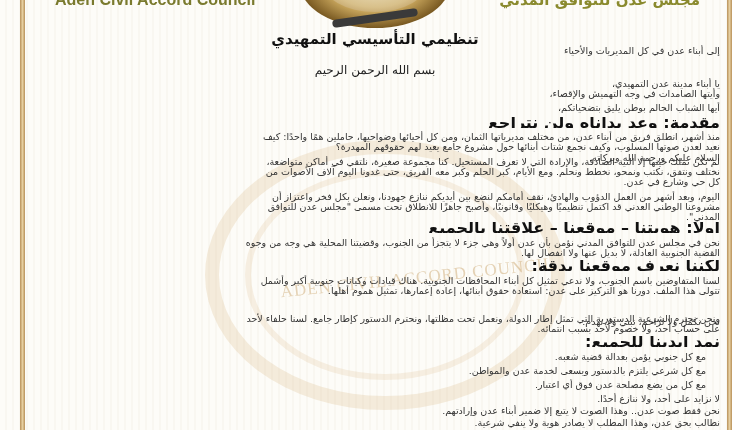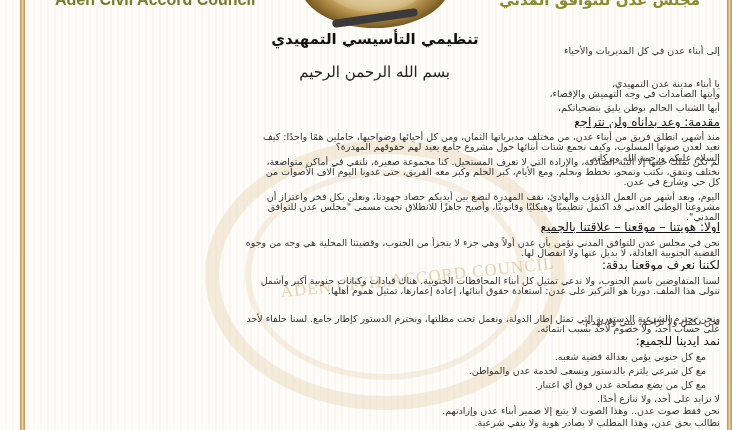--- a/index.html
+++ b/index.html
@@ -61,25 +61,25 @@
       font-family: "Liberation Serif", serif; transform: rotate(-6deg); white-space: nowrap; letter-spacing: 1px;
     }
     .doc-title {
       position: absolute; left: 250px; top: 30px; width: 250px; text-align: center; direction: rtl;
       font-size: 15px; font-weight: bold; color: #111; white-space: nowrap;
     }
     .text {
       position: absolute; right: 30px; width: 660px; direction: rtl; text-align: right;
       font-size: 9.5px; line-height: 11px; color: #333; white-space: nowrap; overflow: hidden;
     }
-    .bold { font-weight: normal; color: #111; font-size: 12px; }
+    .bold { font-weight: bold; color: #111; font-size: 16px; }
     .u { text-decoration: underline; }
     .basmala {
       position: absolute; left: 300px; top: 63px; width: 150px; text-align: center; direction: rtl;
-      font-family: "DejaVu Serif", serif; font-size: 15px; color: #222; white-space: nowrap;
+      font-family: "DejaVu Serif", serif; font-size: 12px; color: #222; white-space: nowrap;
     }
     .bullet { padding-right: 14px; }
   </style>
 </head>
 <body>
 
 <div class="outside-left"></div>
 <div class="paper"></div>
 <div class="border-left"></div>
 <div class="border-right"></div>
@@ -107,21 +107,21 @@
 <div class="text" style="top:108px;margin-top:44px;">السلام عليكم ورحمة الله وبركاته.</div>
 <div class="text bold u" style="top:117px;">مقدمة: وعد بدأناه ولن نتراجع</div>
 
 <div class="text" style="top:131px;">منذ أشهر، انطلق فريق من أبناء عدن، من مختلف مديرياتها الثمان، ومن كل أحيائها وضواحيها، حاملين همًا واحدًا: كيف</div>
 <div class="text" style="top:141px;">نعيد لعدن صوتها المسلوب، وكيف نجمع شتات أبنائها حول مشروع جامع يعيد لهم حقوقهم المهدرة؟</div>
 
 <div class="text" style="top:156px;">لم نكن نملك حينها إلا النية الصادقة، والإرادة التي لا تعرف المستحيل. كنا مجموعة صغيرة، نلتقي في أماكن متواضعة،</div>
 <div class="text" style="top:166px;">نختلف ونتفق، نكتب ونمحو، نخطط ونحلم. ومع الأيام، كبر الحلم وكبر معه الفريق، حتى غدونا اليوم آلاف الأصوات من</div>
 <div class="text" style="top:176px;">كل حي وشارع في عدن.</div>
 
-<div class="text" style="top:191px;">اليوم، وبعد أشهر من العمل الدؤوب والهادئ، نقف المهدرة لنضع بين أيديكم حصاد جهودنا، ونعلن بكل فخر واعتزاز أن</div>
+<div class="text" style="top:191px;">اليوم، وبعد أشهر من العمل الدؤوب والهادئ، نقف أمامكم لنضع بين أيديكم ننازع جهودنا، ونعلن بكل فخر واعتزاز أن</div>
 <div class="text" style="top:201px;">مشروعنا الوطني العدني قد اكتمل تنظيميًا وهيكليًا وقانونيًا، وأصبح جاهزًا للانطلاق تحت مسمى "مجلس عدن للتوافق</div>
 <div class="text" style="top:211px;">المدني".</div>
 
 <div class="text bold u" style="top:222px;">أولاً: هويتنا – موقعنا – علاقتنا بالجميع</div>
 <div class="text" style="top:237px;">نحن في مجلس عدن للتوافق المدني نؤمن بأن عدن أولاً وهي جزء لا يتجزأ من الجنوب، وقضيتنا المحلية هي وجه من وجوه</div>
 <div class="text" style="top:247px;">القضية الجنوبية العادلة، لا بديل عنها ولا انفصال لها.</div>
 
 <div class="text bold" style="top:260px;">لكننا نعرف موقعنا بدقة:</div>
 <div class="text" style="top:275px;">لسنا المتفاوضين باسم الجنوب، ولا ندعي تمثيل كل أبناء المحافظات الجنوبية. هناك قيادات وكيانات جنوبية أكبر وأشمل</div>
 <div class="text" style="top:285px;">تتولى هذا الملف. دورنا هو التركيز على عدن: استعادة حقوق أبنائها، إعادة إعمارها، تمثيل هموم أهلها.</div>

